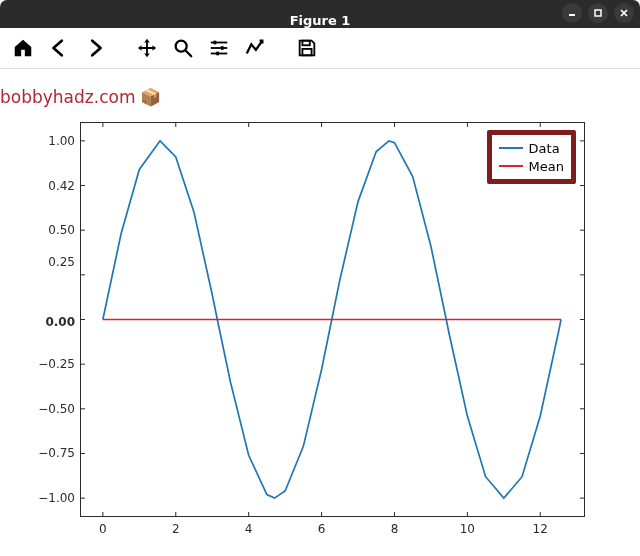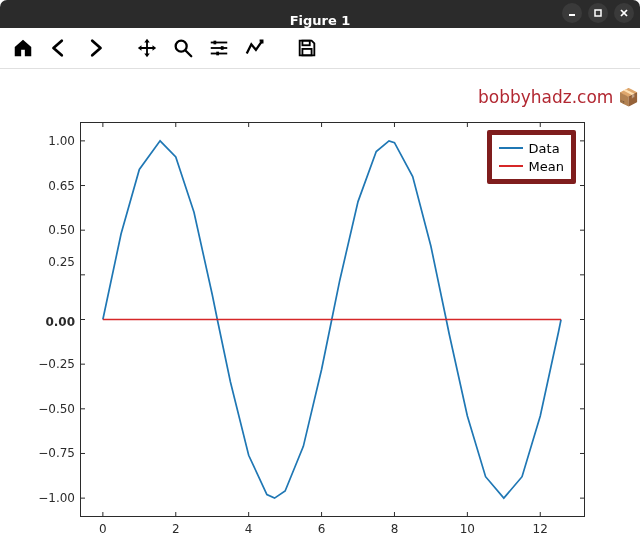--- a/index.html
+++ b/index.html
@@ -66,21 +66,21 @@
     position: relative;
     width: 640px;
     height: 488px;
     background: #ffffff;
   }
   .fig-title {
     position: absolute;
     top: 18px;
     left: 0;
     width: 100%;
-    text-align: right;
+    text-align: left;
     font-size: 17px;
     font-weight: 500;
     color: #b22832;
   }
   .fig-title .cube {
     color: #7fbfe6;
     font-weight: normal;
   }
   .axes {
     position: absolute;
@@ -257,21 +257,21 @@
         <span>Data</span>
       </div>
       <div class="legend-entry">
         <div class="legend-line" id="leg1" style="background: rgb(214, 39, 40);"></div>
         <span>Mean</span>
       </div>
     </div>
 
     <div id="yticks-container">
         <div class="tick-labels-y tick-y" style="top: 17.8636px;">1.00</div>
-        <div class="tick-labels-y tick-y" style="top: 62.5227px;">0.65</div>
+        <div class="tick-labels-y tick-y" style="top: 62.5227px;">0.42</div>
         <div class="tick-labels-y tick-y" style="top: 107.182px;">0.50</div>
         <div class="tick-labels-y tick-y" style="top: 139px;">0.25</div>
         <div class="tick-labels-y tick-y" style="top: 199px; font-weight: bold;">0.00</div>
         <div class="tick-labels-y tick-y" style="top: 241.159px;">−0.25</div>
         <div class="tick-labels-y tick-y" style="top: 285.818px;">−0.50</div>
         <div class="tick-labels-y tick-y" style="top: 330.477px;">−0.75</div>
         <div class="tick-labels-y tick-y" style="top: 375.136px;">−1.00</div>
       </div>
     <div id="xticks-container">
         <div class="tick-labels-x tick-x" style="left: 21.8696px;">0</div>

